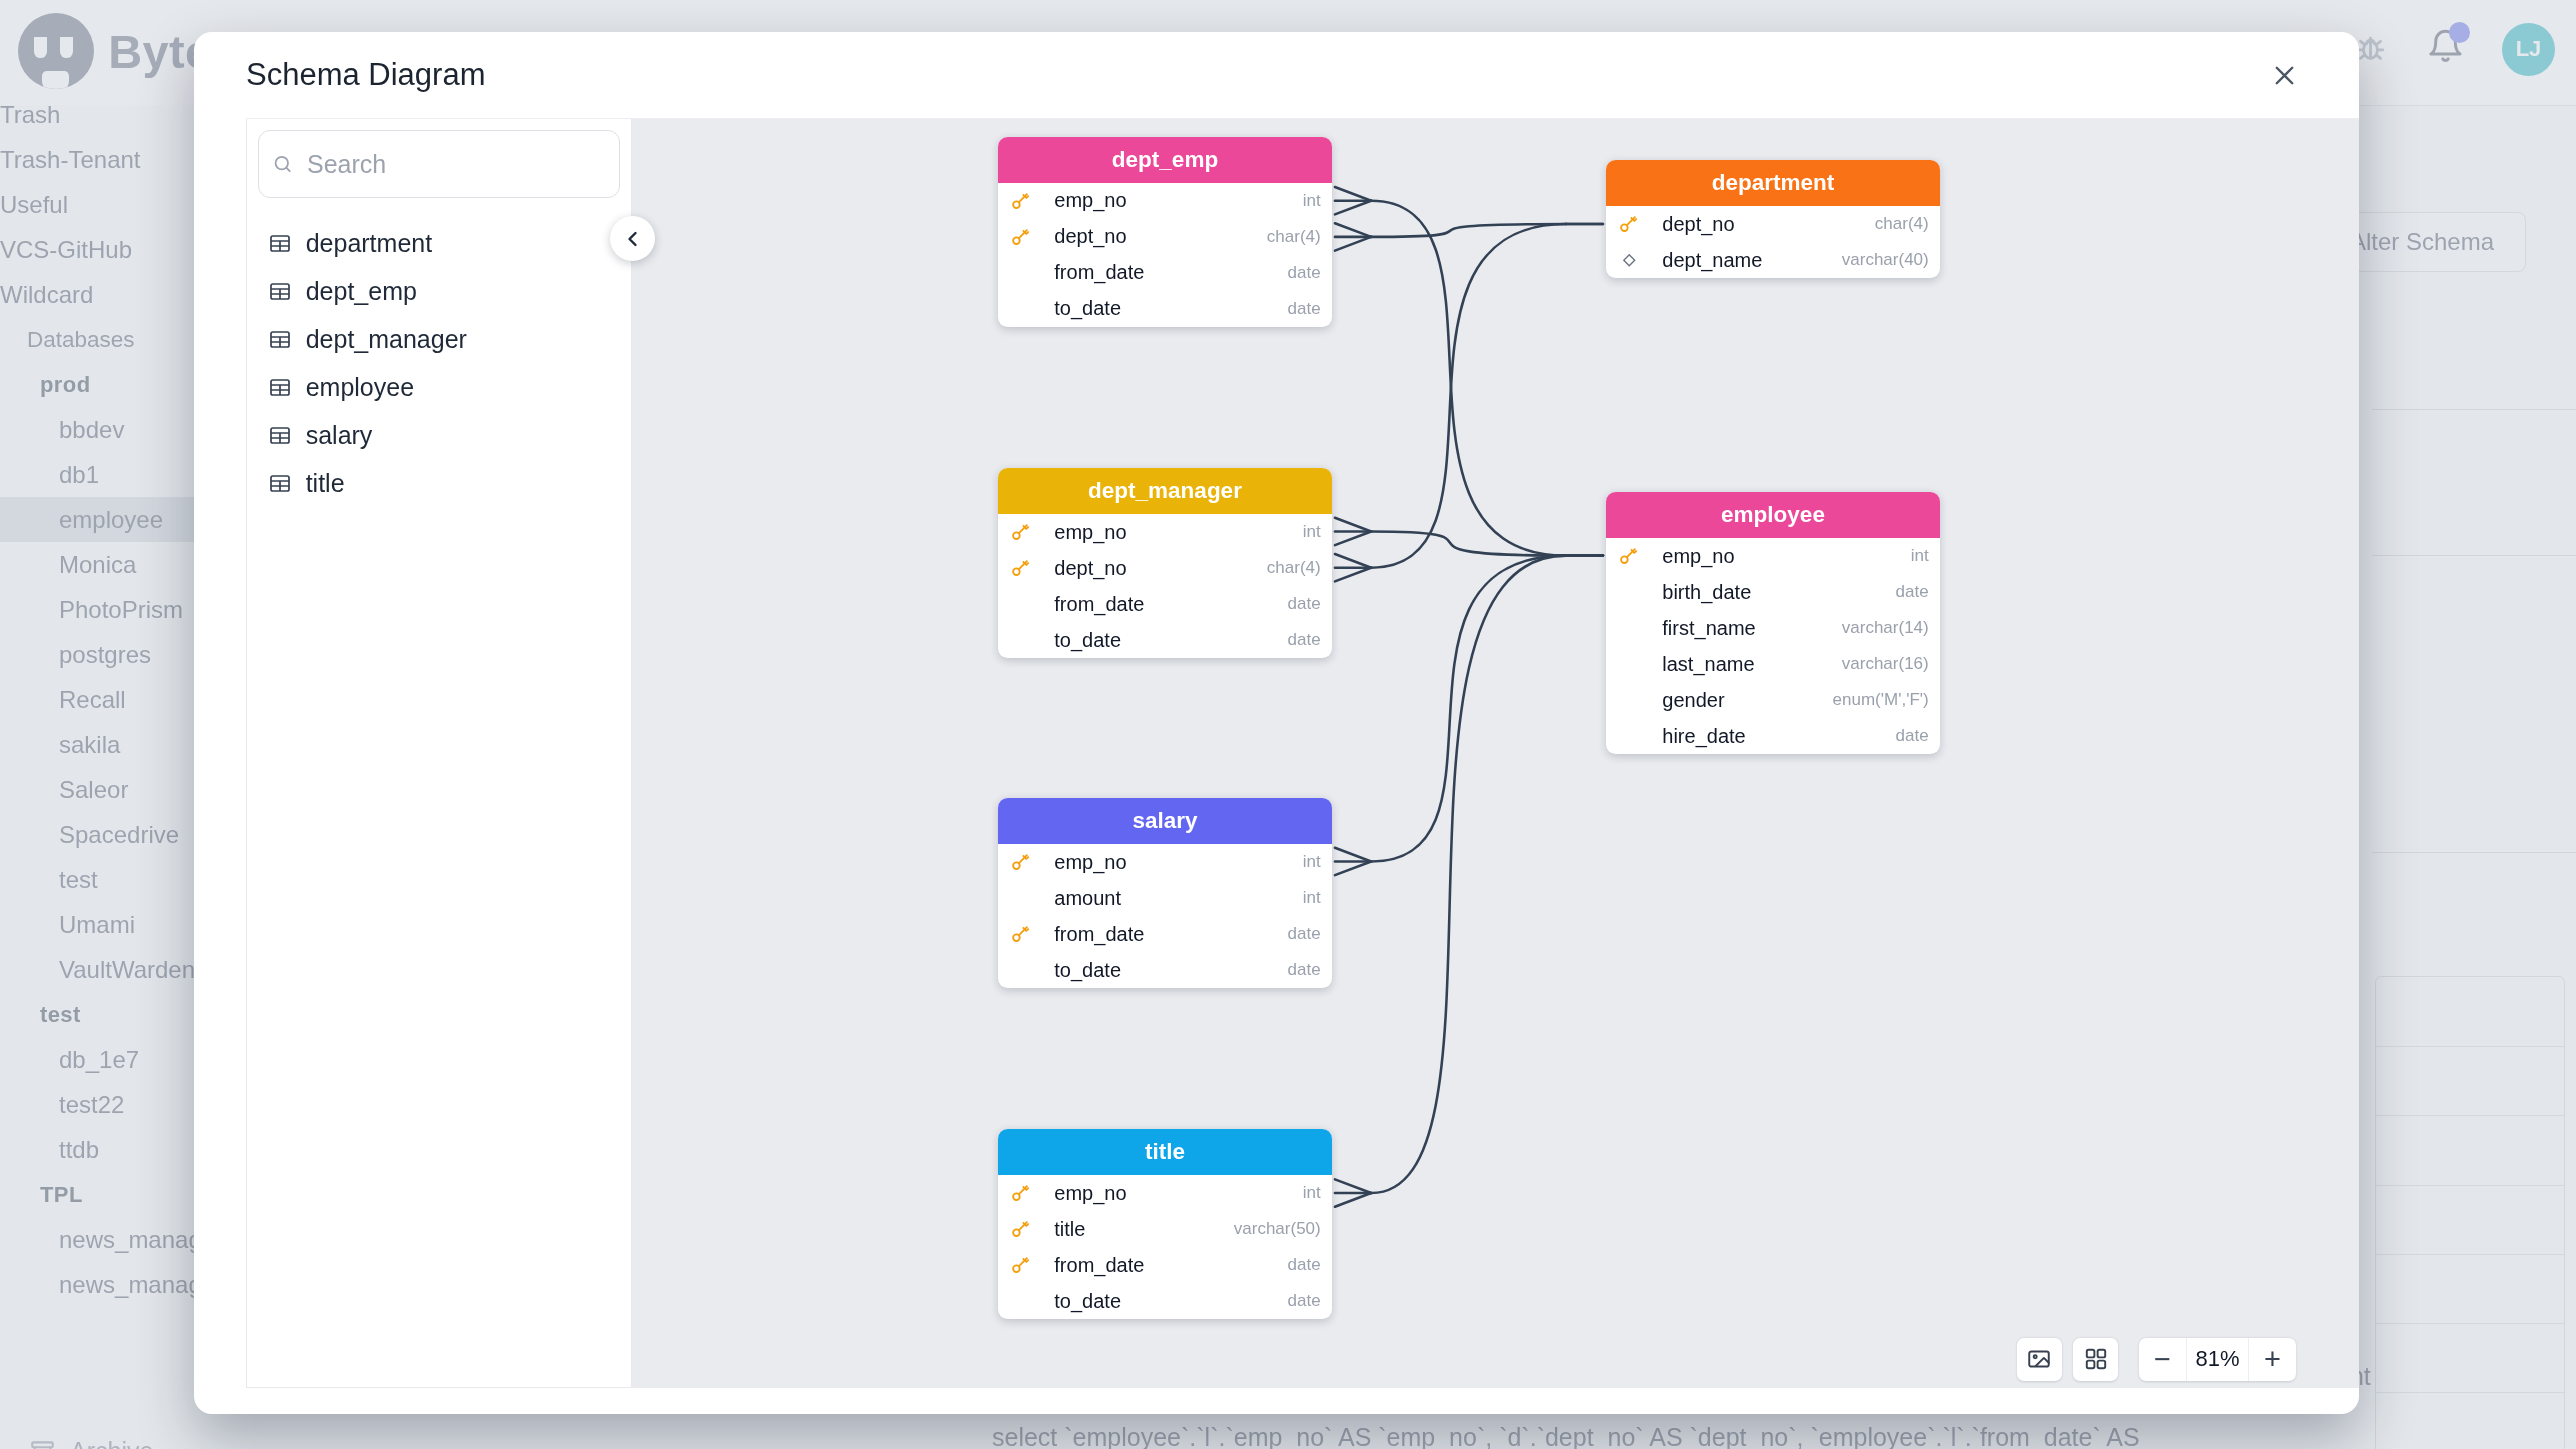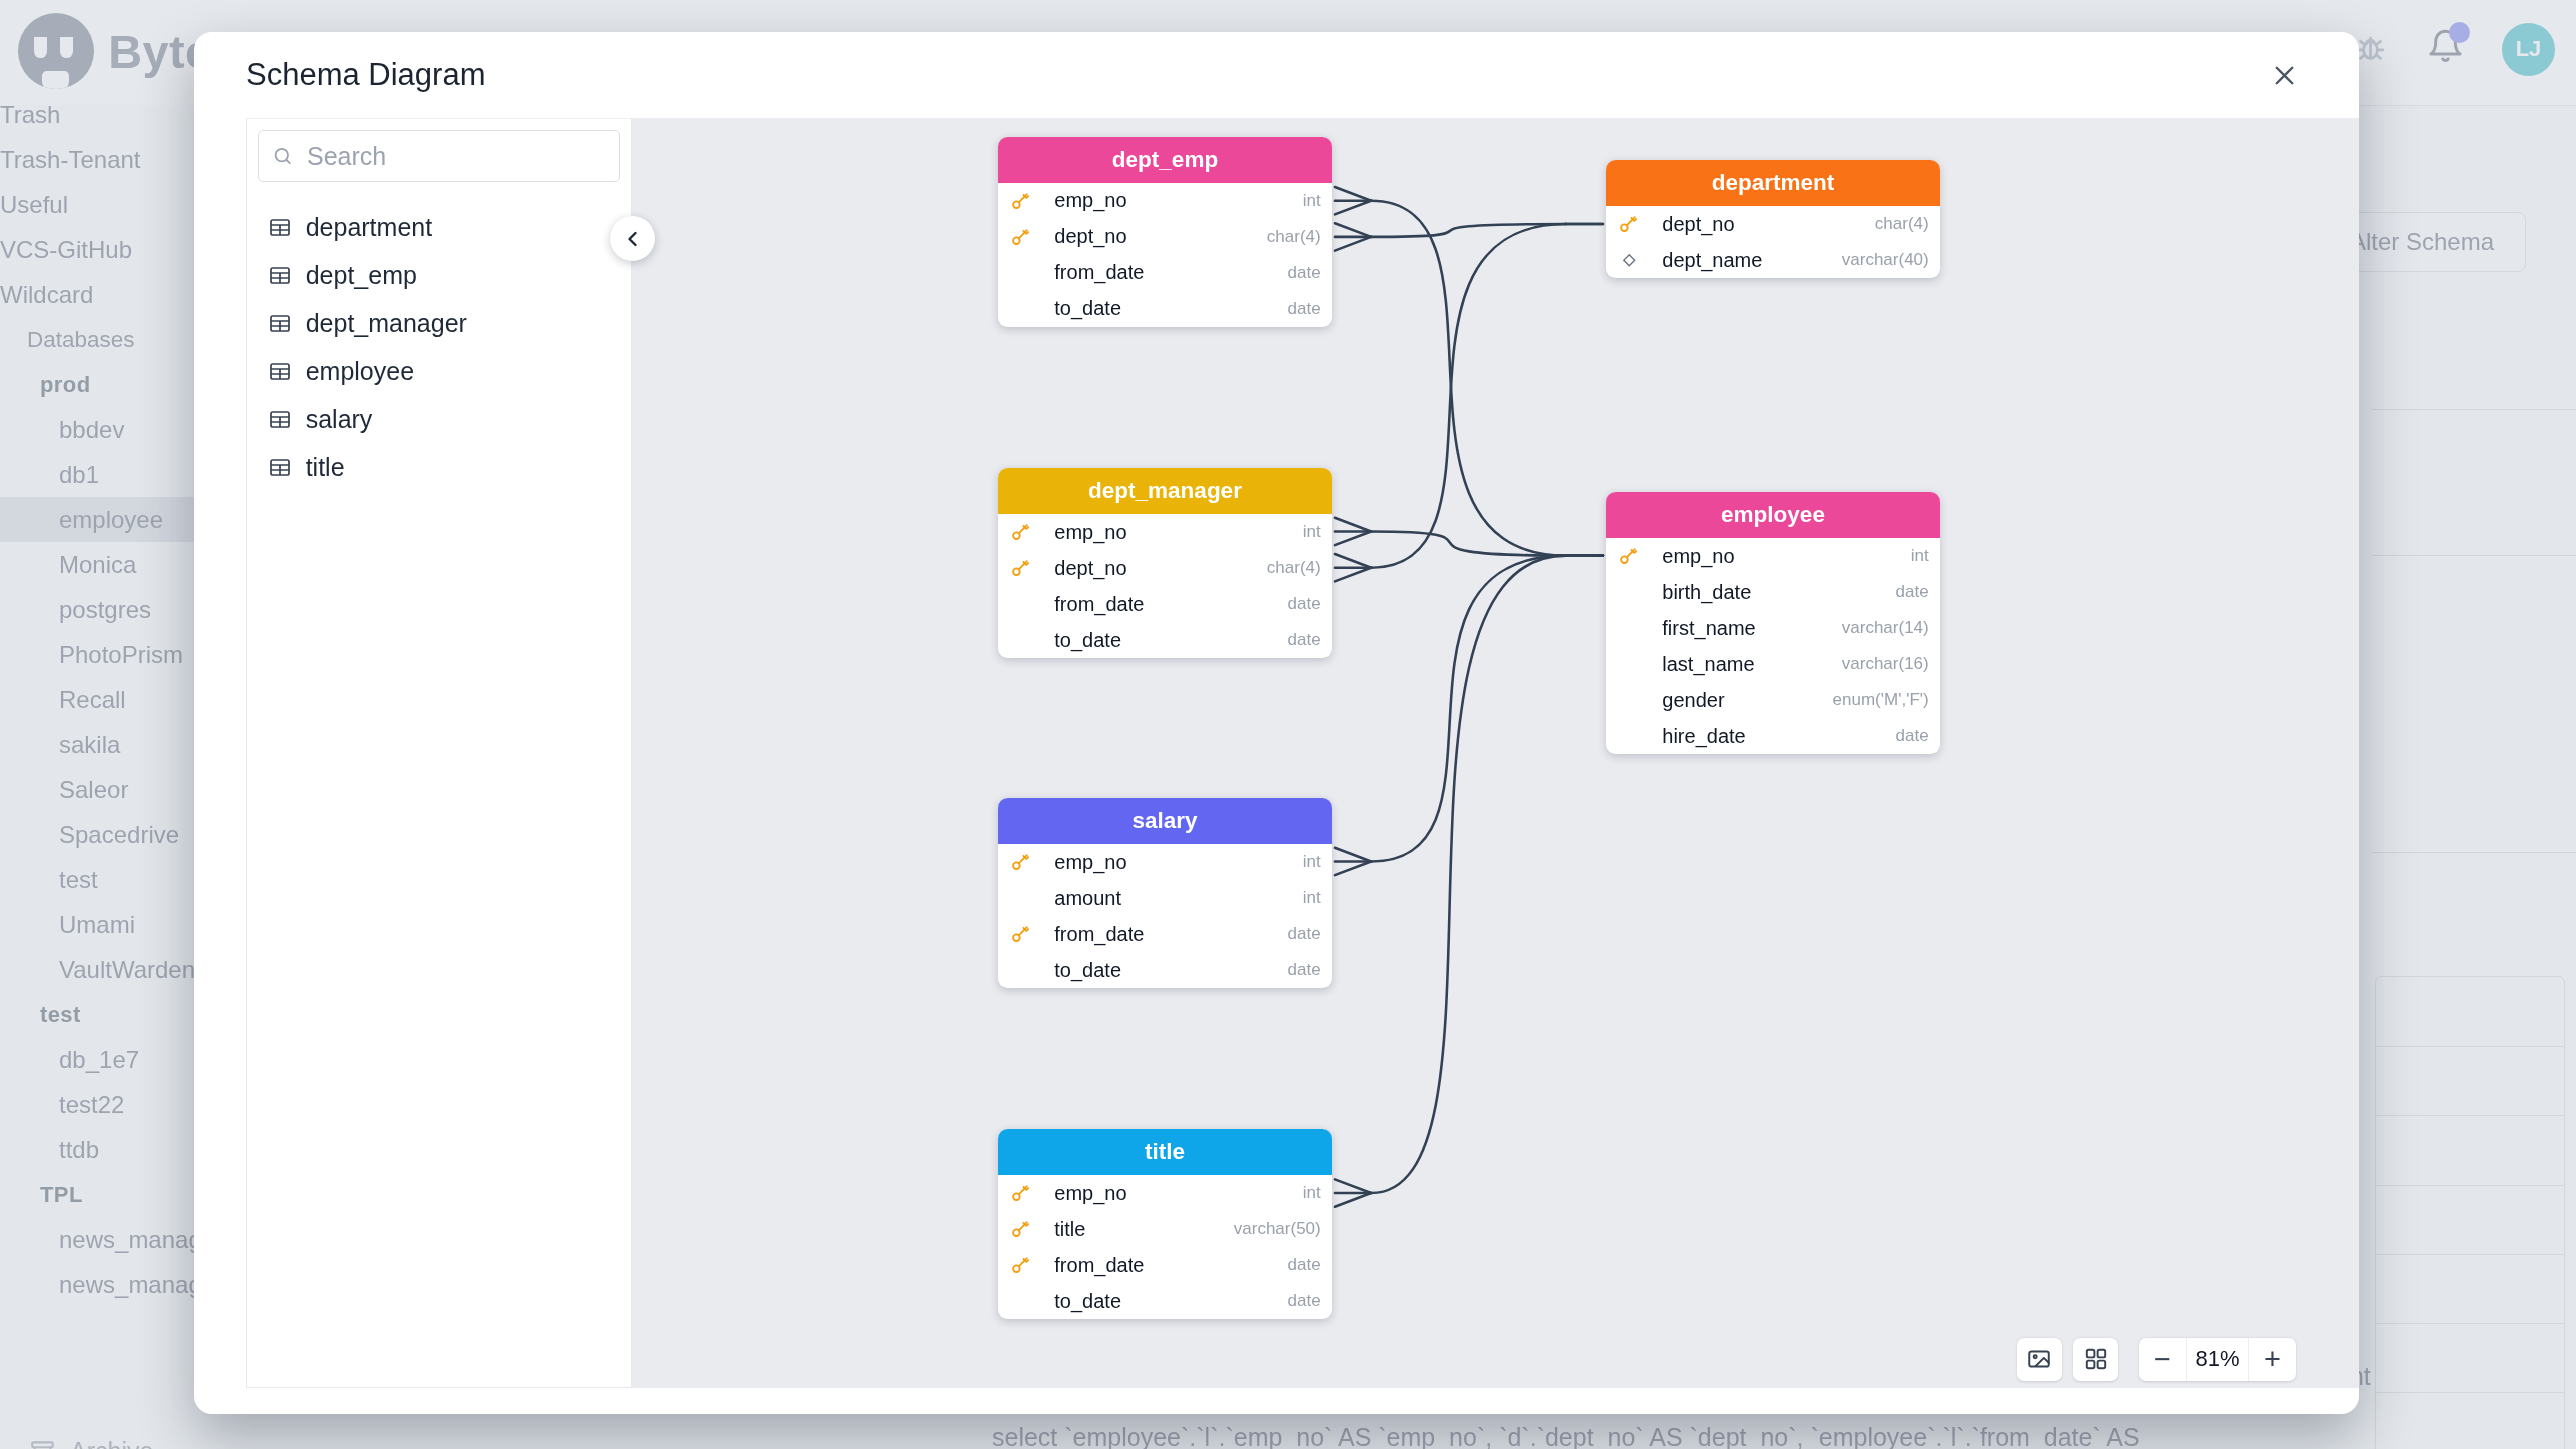--- a/index.html
+++ b/index.html
@@ -45,21 +45,21 @@
 
   
   .modal{position:absolute;left:194px;top:32px;width:2165px;height:1382px;background:#fff;border-radius:17.7px;
          box-shadow:0 24px 56px rgba(15,23,42,.30);z-index:20;overflow:hidden;}
   .modal-header{height:86px;display:flex;align-items:center;justify-content:space-between;padding:0 53px 0 52px;box-sizing:border-box;}
   .modal-title{font-size:31px;font-weight:500;color:#1b2430;}
   .close-btn{background:none;border:none;padding:6.4px;cursor:pointer;line-height:0;}
   .modal-content{position:absolute;top:86px;left:52px;right:0;bottom:26px;display:flex;border-top:0.8px solid #eceef1;}
 
   .table-panel{width:386px;flex:none;border:0.8px solid #e7e9ed;border-top:none;background:#fff;padding:11.3px;box-sizing:border-box;}
-  .search-box{height:52px;border:0.8px solid #dcdfe4;border-radius:5px;display:flex;align-items:center;gap:11.3px;padding:8px 13px;box-sizing:border-box;}
+  .search-box{height:68px;border:0.8px solid #dcdfe4;border-radius:12px;display:flex;align-items:center;gap:11.3px;padding:8px 13px;box-sizing:border-box;}
   .search-box input{border:none;outline:none;font-size:25px;color:#374151;width:100%;background:transparent;}
   .search-box input::placeholder{color:#9ca3af;}
   .tables-ul{list-style:none;margin:21px 0 0;padding:0;}
   .tables-ul li{height:48px;display:flex;align-items:center;gap:13.7px;padding:0 9.7px;font-size:25px;color:#1f2937;cursor:pointer;}
 
   .collapse-btn{position:absolute;left:364px;top:97px;width:45px;height:45px;border-radius:50%;background:#fff;border:none;
                 box-shadow:0 2.4px 9.7px rgba(15,23,42,.22);display:flex;align-items:center;justify-content:center;z-index:6;cursor:pointer;}
 
   .canvas{flex:1;position:relative;background:#e9ebef;overflow:hidden;}
   svg.relations{position:absolute;left:0;top:0;}
@@ -140,24 +140,24 @@
           <div class="bg-row db">
             <span>db1</span>
           </div>
           <div class="bg-row db selected">
             <span>employee</span>
           </div>
           <div class="bg-row db">
             <span>Monica</span>
           </div>
           <div class="bg-row db">
+            <span>PhotoPrism</span>
+          </div>
+          <div class="bg-row db">
             <span>postgres</span>
-          </div>
-          <div class="bg-row db">
-            <span>PhotoPrism</span>
           </div>
           <div class="bg-row db">
             <span>Recall</span>
           </div>
           <div class="bg-row db">
             <span>sakila</span>
           </div>
           <div class="bg-row db">
             <span>Saleor</span>
           </div>

